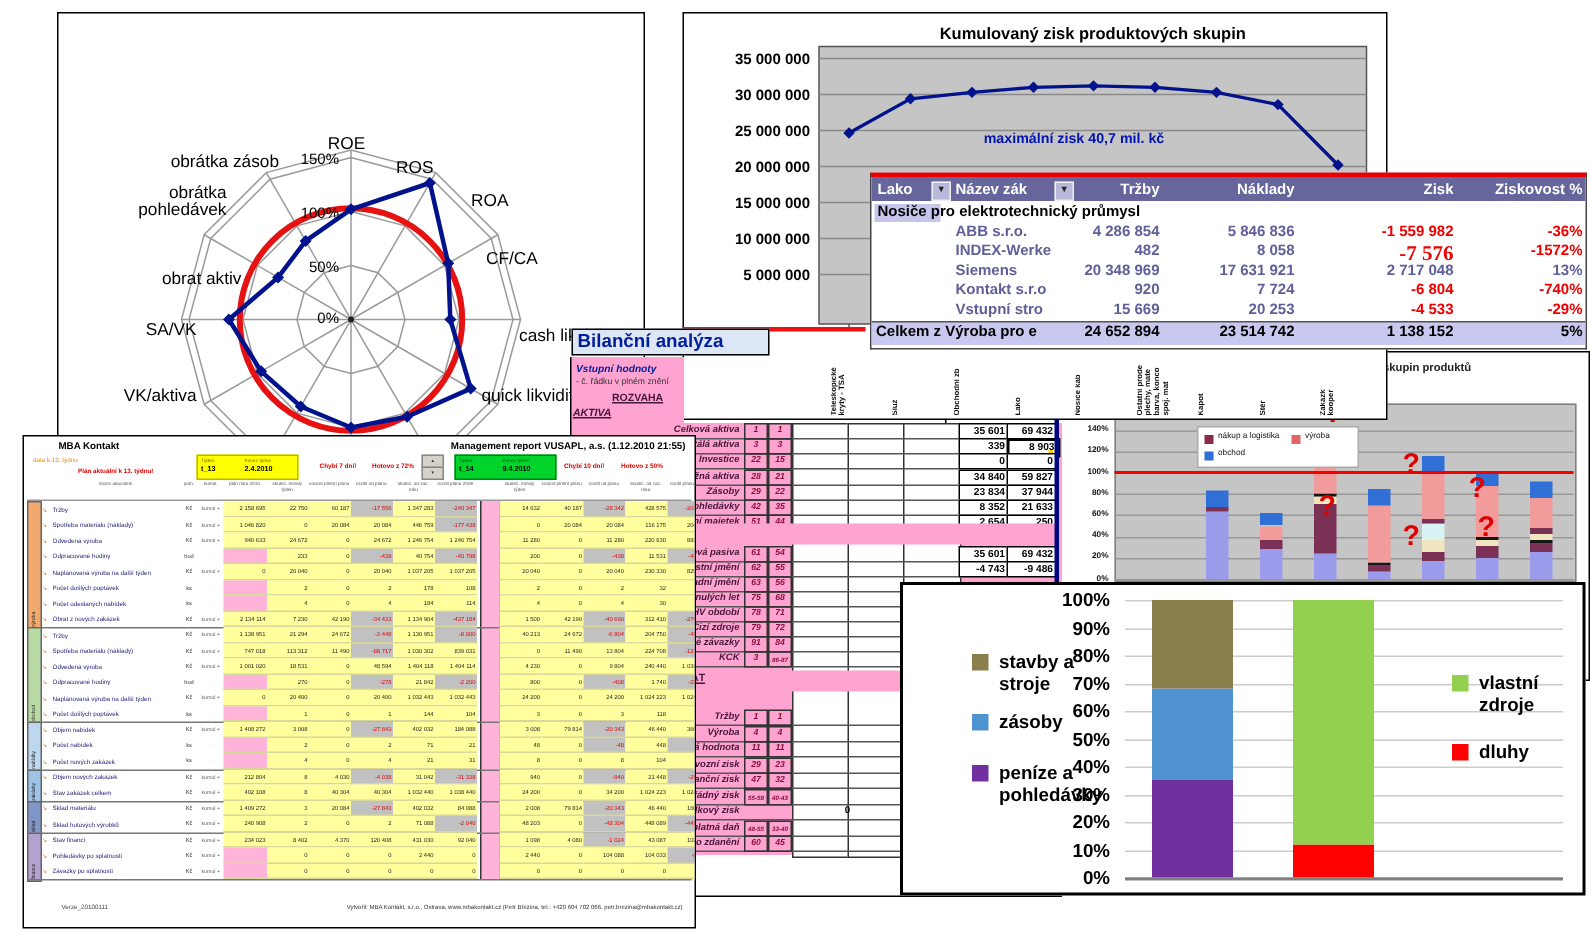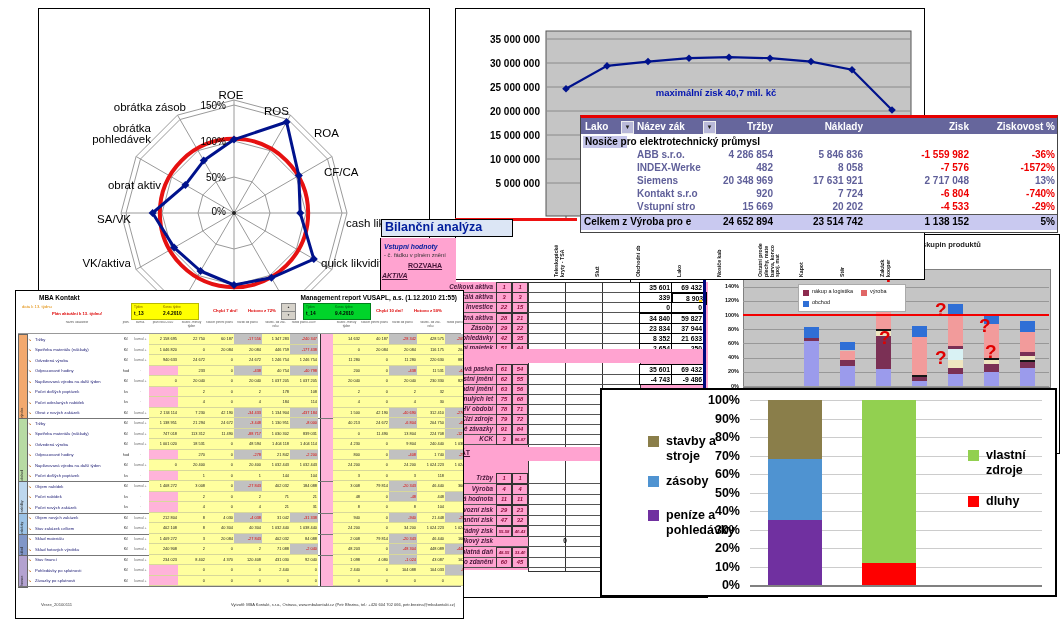--- a/index.html
+++ b/index.html
@@ -139,20 +139,21 @@
         <div style="position: absolute; left: 252px; top: 30px; font-size: 19px; font-weight: bold; color: rgb(224, 0, 0);">?</div>
         <div style="position: absolute; left: 248px; top: 92px; font-size: 19px; font-weight: bold; color: rgb(224, 0, 0);">?</div>
         <div style="position: absolute; left: 304px; top: 64px; font-size: 19px; font-weight: bold; color: rgb(224, 0, 0);">?</div>
         <div style="position: absolute; left: 304px; top: 112px; font-size: 19px; font-weight: bold; color: rgb(224, 0, 0);">?</div>
         <div style="position: absolute; left: 348px; top: 80px; font-size: 19px; font-weight: bold; color: rgb(224, 0, 0);">?</div>
         <div style="position: absolute; left: 354px; top: 106px; font-size: 19px; font-weight: bold; color: rgb(224, 0, 0);">?</div>
       </div>
   </div>
 
   <div class="win" id="win-line" style="left:455px;top:8px;width:468px;height:270px;z-index:3">
+    <div class="abs ctr b" style="left:90px;top:8px;width:365px;font-size:11px;color:#000;">Kumulovaný zisk produktových skupin</div>
     <svg id="line-svg" width="468" height="270" style="position:absolute;left:0;top:0;">
         <rect x="90" y="22" width="365" height="185" fill="#c5c5c5" stroke="#555" stroke-width="1"></rect>
         <line x1="90" y1="30" x2="455" y2="30" stroke="#8a8a8a" stroke-width="1"></line>
         <text x="84" y="33.5" text-anchor="end" font-size="10" font-weight="bold" fill="#000">35 000 000</text>
         <line x1="90" y1="54" x2="455" y2="54" stroke="#8a8a8a" stroke-width="1"></line>
         <text x="84" y="57.5" text-anchor="end" font-size="10" font-weight="bold" fill="#000">30 000 000</text>
         <line x1="90" y1="78" x2="455" y2="78" stroke="#8a8a8a" stroke-width="1"></line>
         <text x="84" y="81.5" text-anchor="end" font-size="10" font-weight="bold" fill="#000">25 000 000</text>
         <line x1="90" y1="102" x2="455" y2="102" stroke="#8a8a8a" stroke-width="1"></line>
         <text x="84" y="105.5" text-anchor="end" font-size="10" font-weight="bold" fill="#000">20 000 000</text>
@@ -354,35 +355,35 @@
     <div class="abs nw b" style="left:4px;top:17.5px;font-size:10px;color:#000;">Nosiče pro elektrotechnický průmysl</div>
     <div class="abs" id="products-rows" style="left:0;top:0;width:476px;height:114px;">
         <div style="position: absolute; left: 56px; top: 31px; font-size: 10px; font-weight: bold; color: rgb(95, 95, 153); white-space: nowrap;">ABB s.r.o.</div>
         <div style="position: absolute; right: 284px; top: 31px; font-size: 10px; font-weight: bold; white-space: nowrap; color: rgb(95, 95, 153);">4 286 854</div>
         <div style="position: absolute; right: 194px; top: 31px; font-size: 10px; font-weight: bold; white-space: nowrap; color: rgb(95, 95, 153);">5 846 836</div>
         <div style="position: absolute; right: 88px; top: 31px; font-size: 10px; font-weight: bold; white-space: nowrap; color: rgb(238, 0, 0);">-1 559 982</div>
         <div style="position: absolute; right: 2px; top: 31px; font-size: 10px; font-weight: bold; white-space: nowrap; color: rgb(238, 0, 0);">-36%</div>
         <div style="position: absolute; left: 56px; top: 44.1px; font-size: 10px; font-weight: bold; color: rgb(95, 95, 153); white-space: nowrap;">INDEX-Werke</div>
         <div style="position: absolute; right: 284px; top: 44.1px; font-size: 10px; font-weight: bold; white-space: nowrap; color: rgb(95, 95, 153);">482</div>
         <div style="position: absolute; right: 194px; top: 44.1px; font-size: 10px; font-weight: bold; white-space: nowrap; color: rgb(95, 95, 153);">8 058</div>
-        <div style="position: absolute; right: 88px; top: 44.1px; font-size: 10px; font-weight: bold; white-space: nowrap; color: rgb(238, 0, 0);">-7 576</div>
+        <div style="position: absolute; right: 88px; top: 44.1px; font-size: 14px; font-weight: bold; white-space: nowrap; color: rgb(238, 0, 0); font-family: Liberation Serif, serif;">-7 576</div>
         <div style="position: absolute; right: 2px; top: 44.1px; font-size: 10px; font-weight: bold; white-space: nowrap; color: rgb(238, 0, 0);">-1572%</div>
         <div style="position: absolute; left: 56px; top: 57.2px; font-size: 10px; font-weight: bold; color: rgb(95, 95, 153); white-space: nowrap;">Siemens</div>
         <div style="position: absolute; right: 284px; top: 57.2px; font-size: 10px; font-weight: bold; white-space: nowrap; color: rgb(95, 95, 153);">20 348 969</div>
         <div style="position: absolute; right: 194px; top: 57.2px; font-size: 10px; font-weight: bold; white-space: nowrap; color: rgb(95, 95, 153);">17 631 921</div>
         <div style="position: absolute; right: 88px; top: 57.2px; font-size: 10px; font-weight: bold; white-space: nowrap; color: rgb(95, 95, 153);">2 717 048</div>
         <div style="position: absolute; right: 2px; top: 57.2px; font-size: 10px; font-weight: bold; white-space: nowrap; color: rgb(95, 95, 153);">13%</div>
         <div style="position: absolute; left: 56px; top: 70.3px; font-size: 10px; font-weight: bold; color: rgb(95, 95, 153); white-space: nowrap;">Kontakt s.r.o</div>
         <div style="position: absolute; right: 284px; top: 70.3px; font-size: 10px; font-weight: bold; white-space: nowrap; color: rgb(95, 95, 153);">920</div>
         <div style="position: absolute; right: 194px; top: 70.3px; font-size: 10px; font-weight: bold; white-space: nowrap; color: rgb(95, 95, 153);">7 724</div>
         <div style="position: absolute; right: 88px; top: 70.3px; font-size: 10px; font-weight: bold; white-space: nowrap; color: rgb(238, 0, 0);">-6 804</div>
         <div style="position: absolute; right: 2px; top: 70.3px; font-size: 10px; font-weight: bold; white-space: nowrap; color: rgb(238, 0, 0);">-740%</div>
         <div style="position: absolute; left: 56px; top: 83.4px; font-size: 10px; font-weight: bold; color: rgb(95, 95, 153); white-space: nowrap;">Vstupní stro</div>
         <div style="position: absolute; right: 284px; top: 83.4px; font-size: 10px; font-weight: bold; white-space: nowrap; color: rgb(95, 95, 153);">15 669</div>
-        <div style="position: absolute; right: 194px; top: 83.4px; font-size: 10px; font-weight: bold; white-space: nowrap; color: rgb(95, 95, 153);">20 202</div>
+        <div style="position: absolute; right: 194px; top: 83.4px; font-size: 10px; font-weight: bold; white-space: nowrap; color: rgb(95, 95, 153);">20 253</div>
         <div style="position: absolute; right: 88px; top: 83.4px; font-size: 10px; font-weight: bold; white-space: nowrap; color: rgb(238, 0, 0);">-4 533</div>
         <div style="position: absolute; right: 2px; top: 83.4px; font-size: 10px; font-weight: bold; white-space: nowrap; color: rgb(238, 0, 0);">-29%</div>
       </div>
     <div class="abs" style="left:0;top:96px;width:476px;height:15px;background:#c9c9f0;border-top:1px solid #555;"></div>
     <div class="abs nw b" style="left:3px;top:98px;font-size:10px;color:#000;">Celkem z Výroba pro e</div>
     <div class="abs nw b" style="right:284px;top:98px;font-size:10px;color:#000;">24 652 894</div>
     <div class="abs nw b" style="right:194px;top:98px;font-size:10px;color:#000;">23 514 742</div>
     <div class="abs nw b" style="right:88px;top:98px;font-size:10px;color:#000;">1 138 152</div>
     <div class="abs nw b" style="right:2px;top:98px;font-size:10px;color:#000;">5%</div>
   </div>

